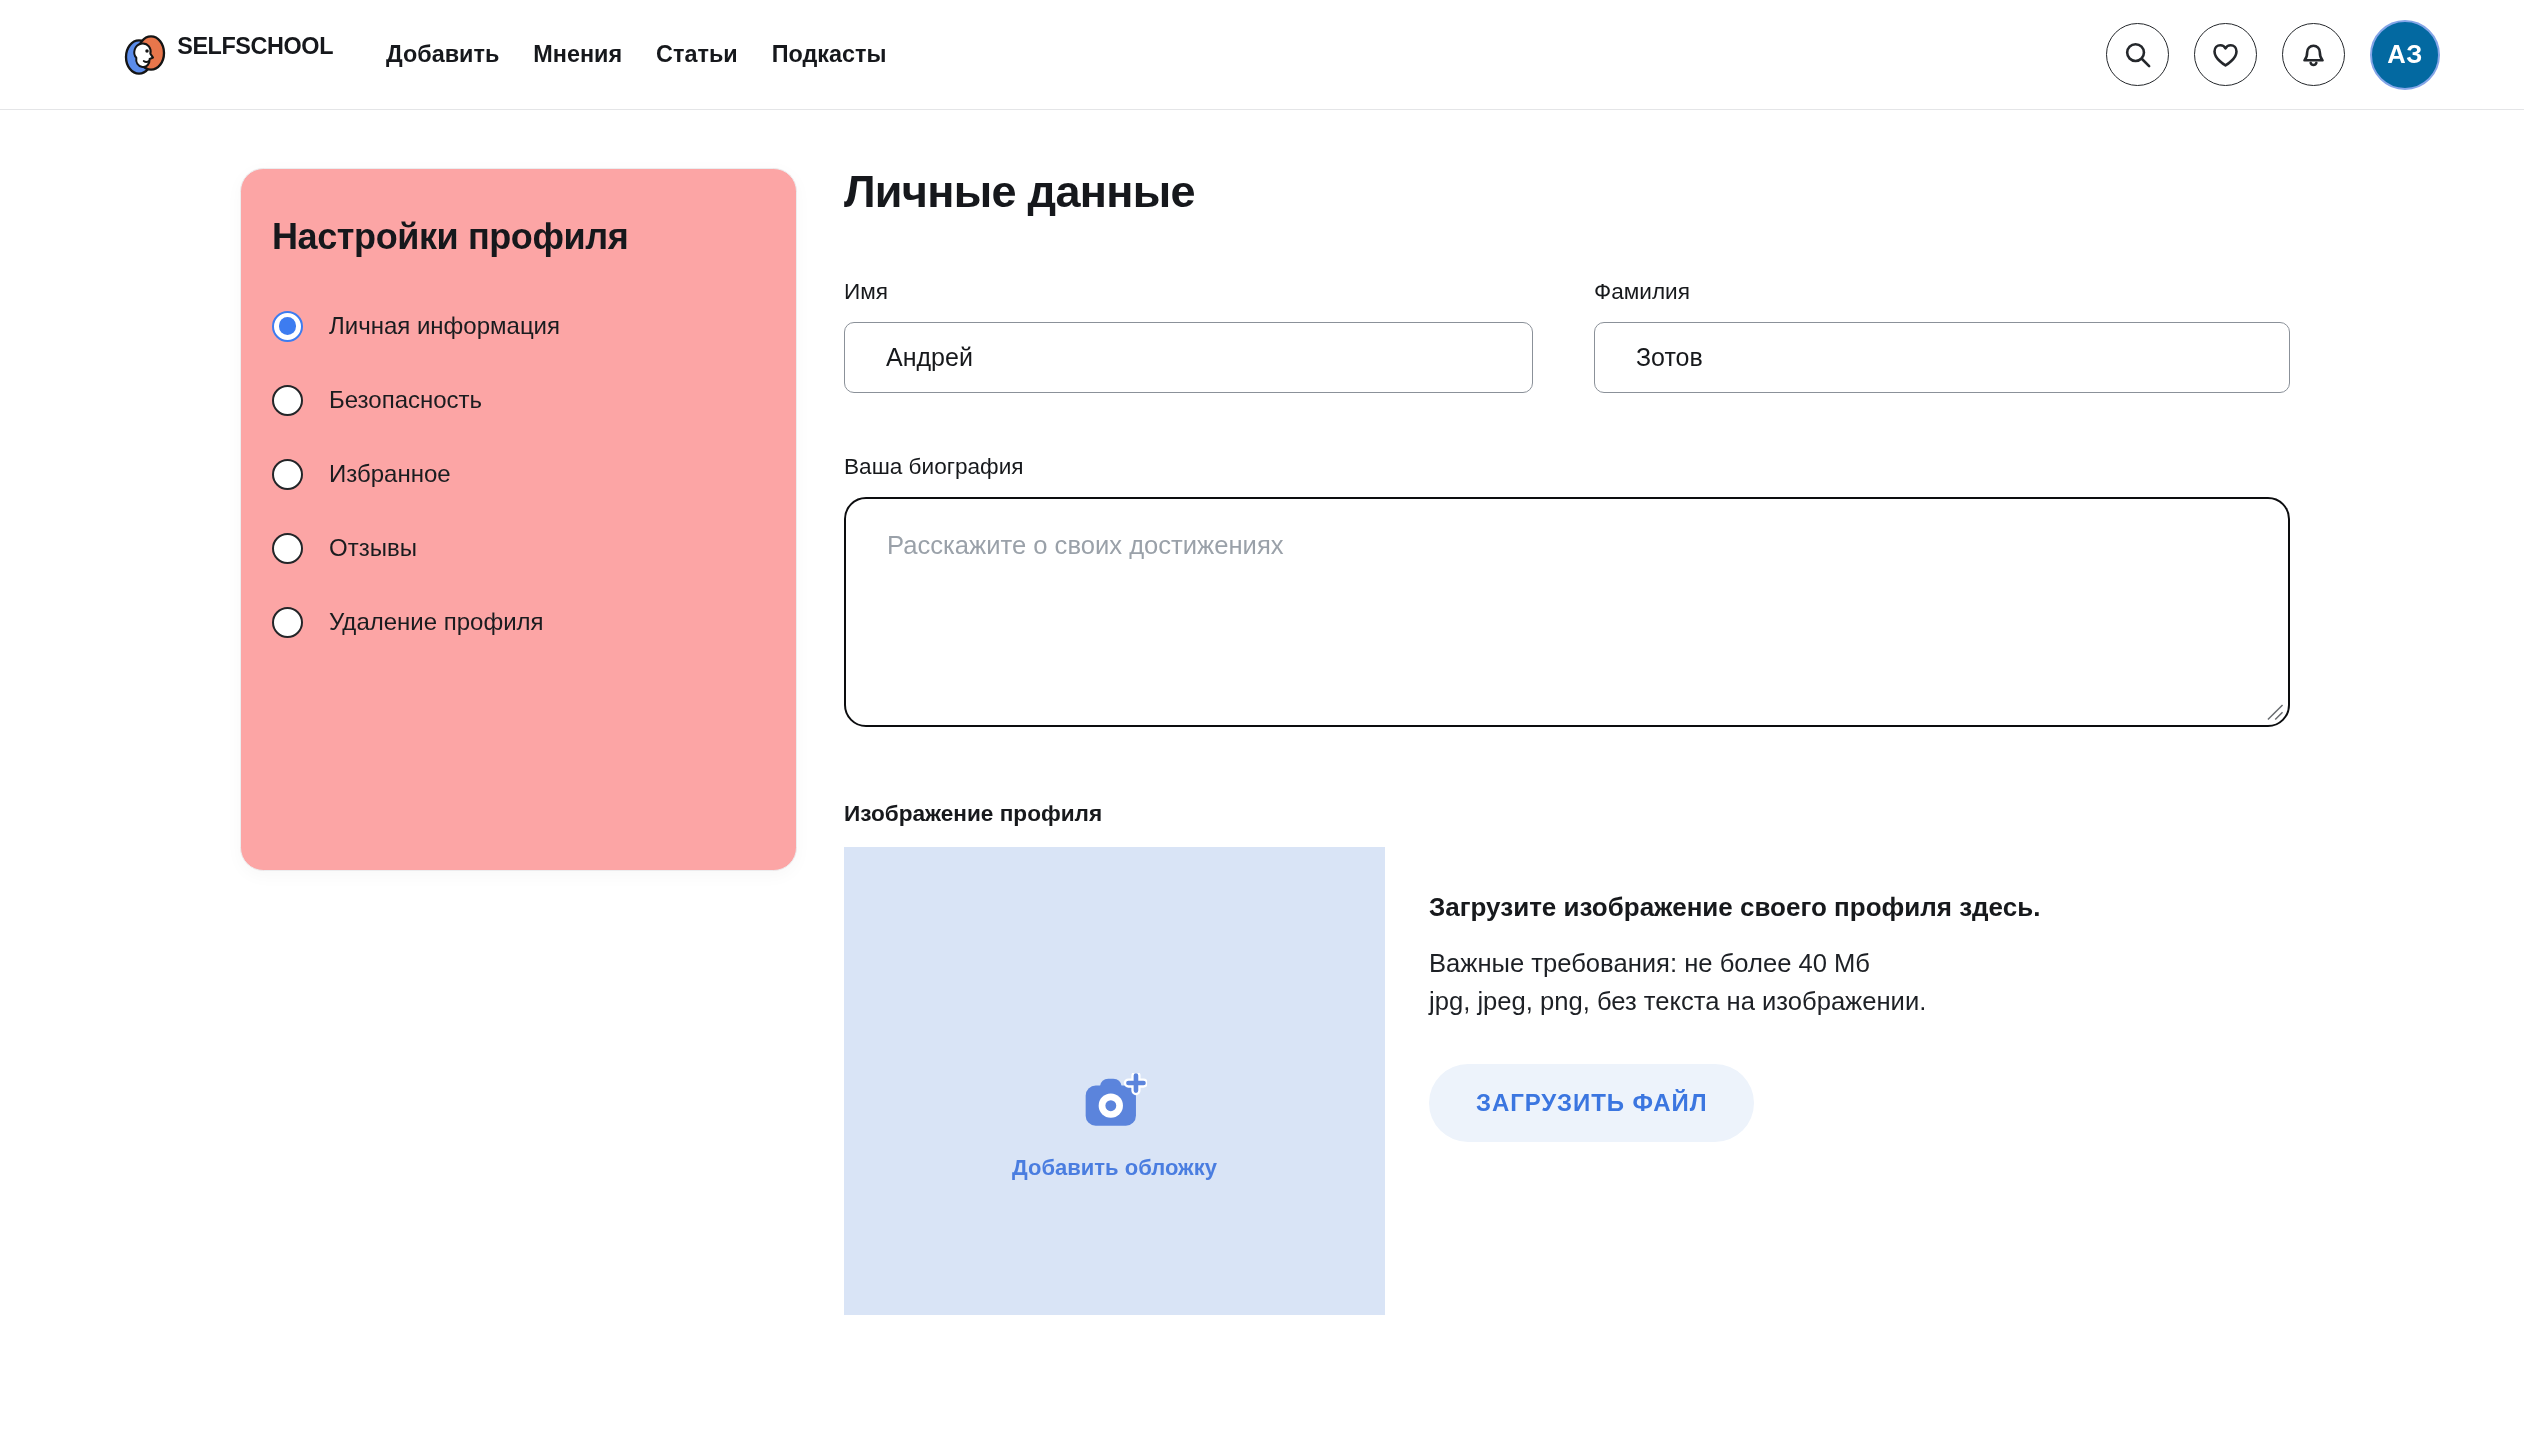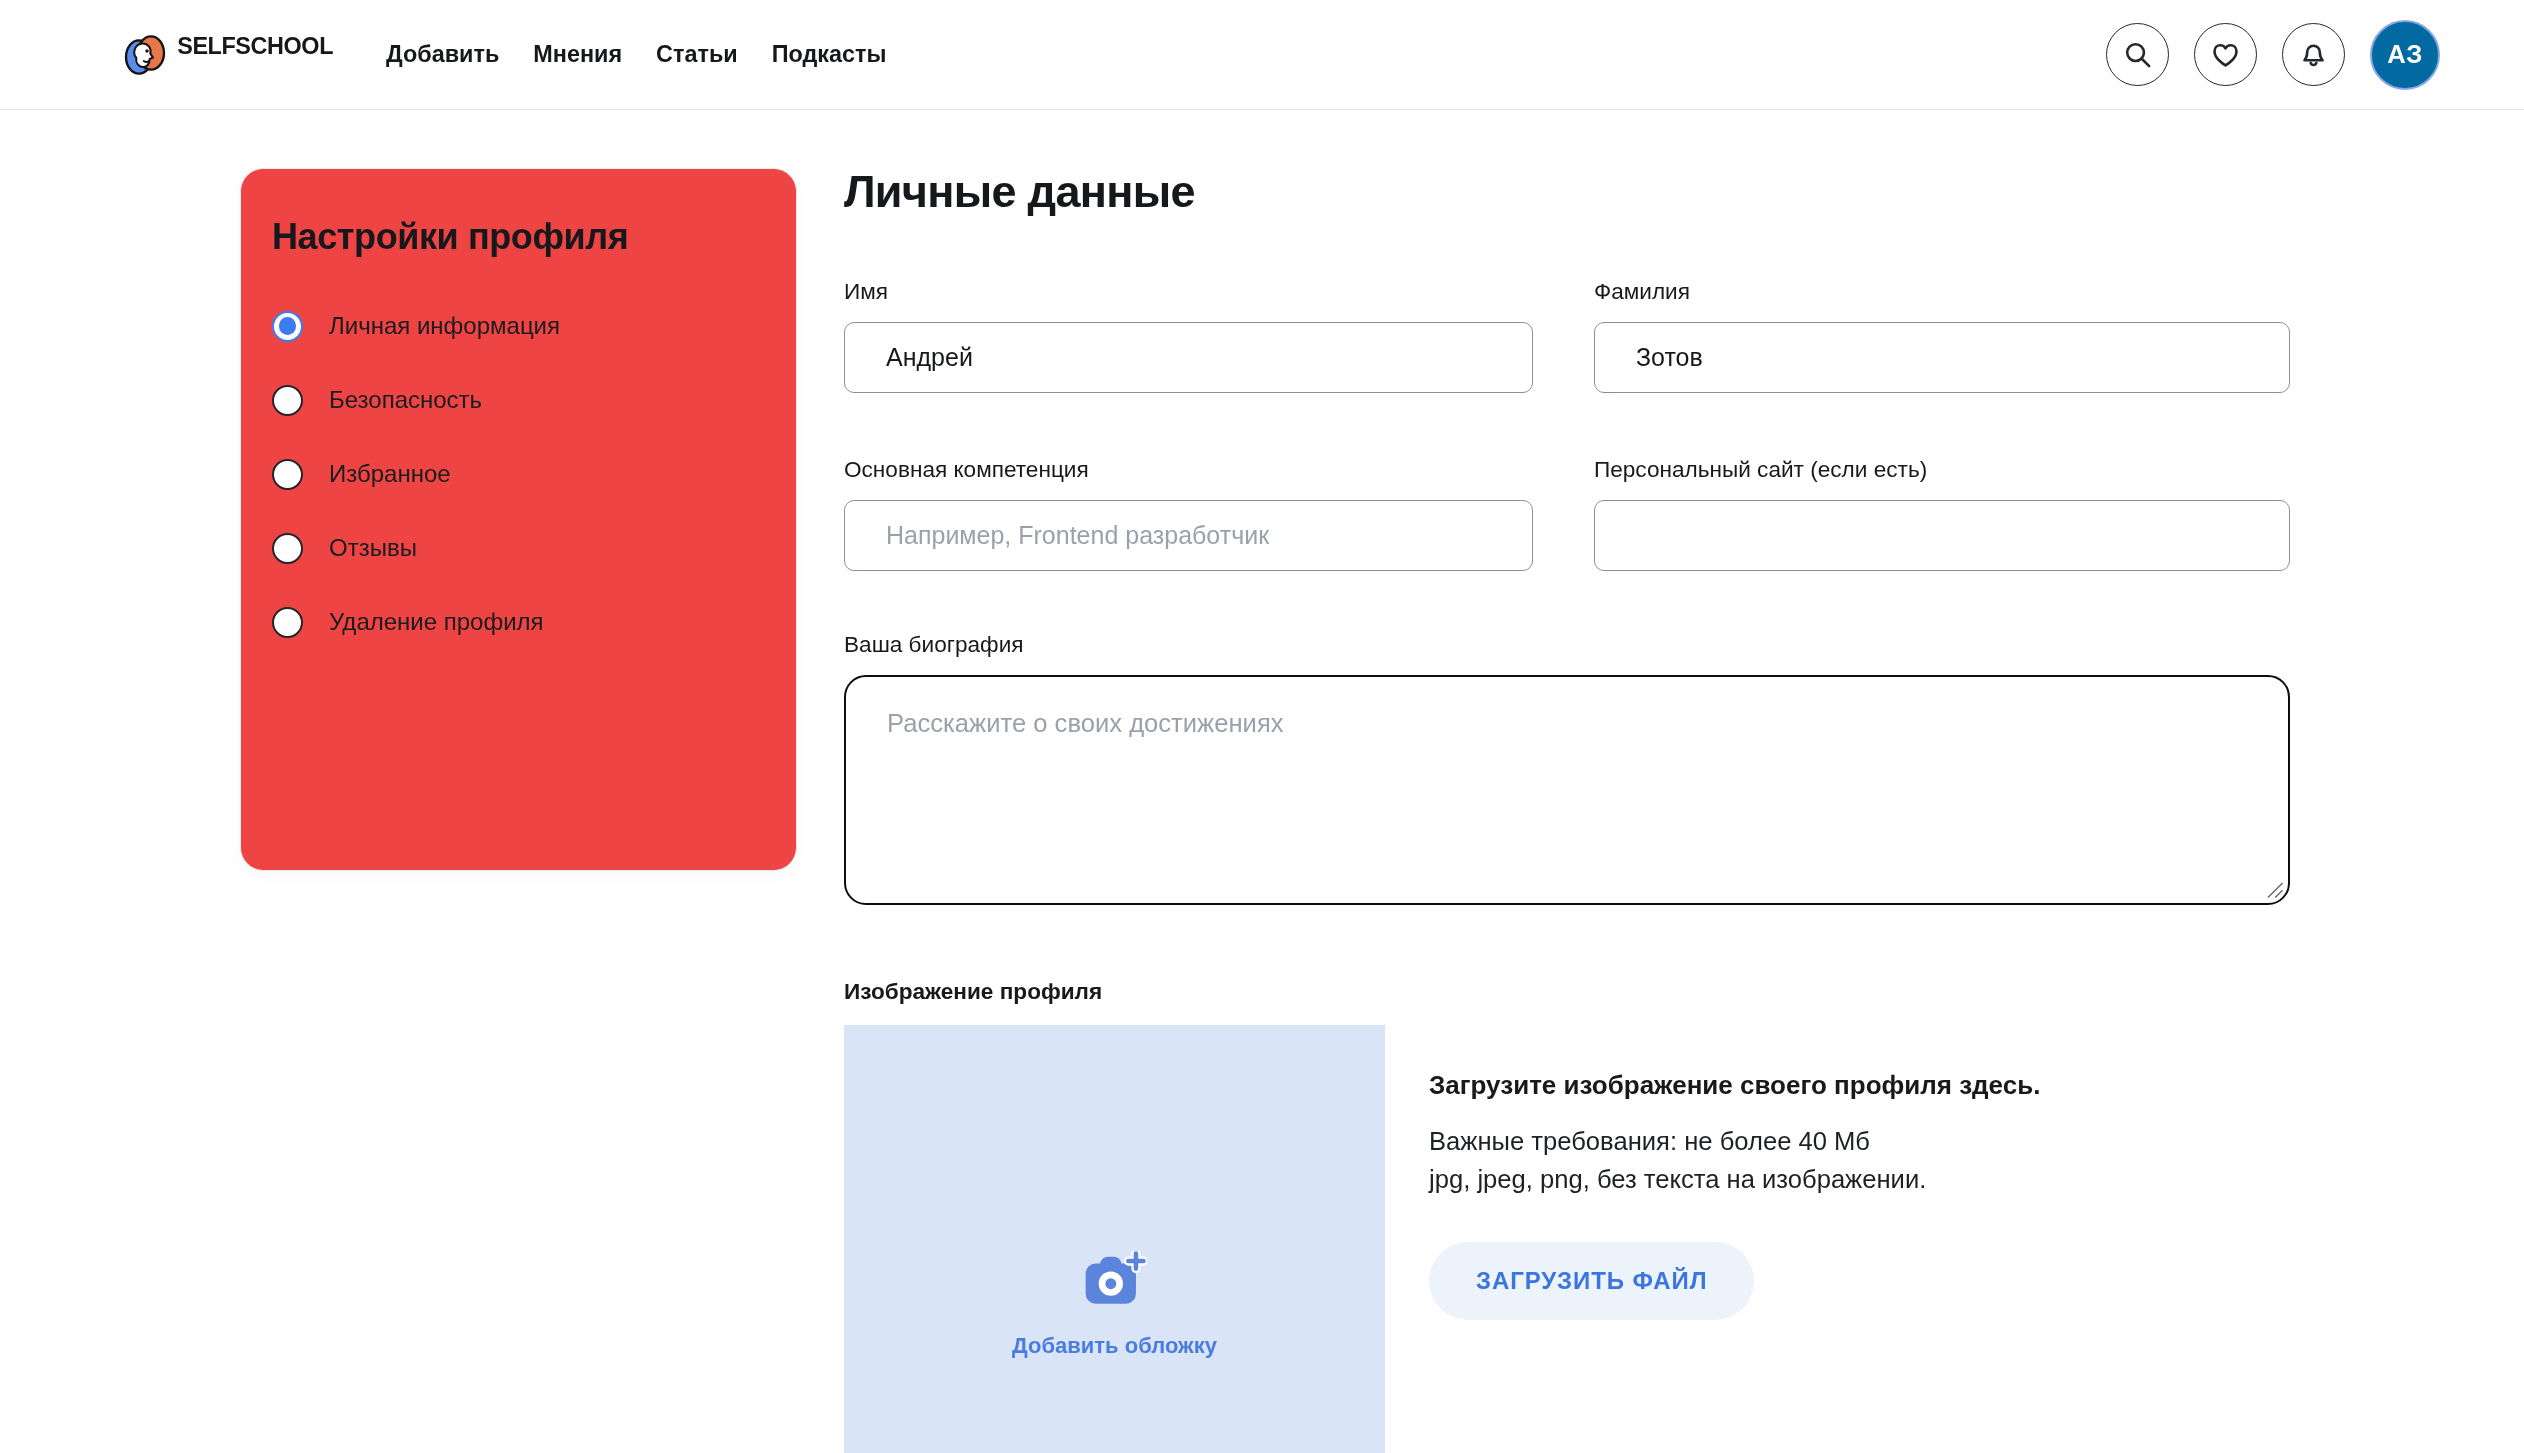--- a/index.html
+++ b/index.html
@@ -25,21 +25,21 @@
   .icon-btn svg { width: 31px; height: 31px; stroke: #24272b; fill: none; stroke-width: 2; stroke-linecap: round; stroke-linejoin: round; }
   .avatar {
     width: 70px; height: 70px; border-radius: 50%; background: #0369a1; border: 2.2px solid #85a6e8;
     display: flex; align-items: center; justify-content: center;
     color: #fff; font-size: 25.6px; font-weight: 700; cursor: pointer; letter-spacing: 0.4px;
   }
 
   
   .sidebar-card {
     position: absolute; left: 240px; top: 168px; width: 557px; height: 703px;
-    background: #ef4444; border: 1.5px solid #ececee; border-radius: 23.4px;
+    background: #fca5a5; border: 1.5px solid #ececee; border-radius: 23.4px;
     box-shadow: 0 4.4px 17.5px rgba(0,0,0,0.03); padding: 47px 31px 0 31px;
   }
   .sidebar-title { font-size: 36px; font-weight: 800; letter-spacing: -0.4px; color: #16181c; }
   .radio-list { margin-top: 51px; }
   .radio-row { display: flex; align-items: center; gap: 26px; height: 34px; margin-bottom: 40px; cursor: pointer; }
   .radio {
     width: 31px; height: 31px; border-radius: 50%; border: 2.2px solid #232528;
     display: flex; align-items: center; justify-content: center; background: #fff; flex: 0 0 auto;
   }
   .radio .dot { display: none; width: 17.5px; height: 17.5px; border-radius: 50%; background: #3d7cf0; }
@@ -174,30 +174,20 @@
       <div class="field">
         <label class="field-label">Имя</label>
         <input class="text-input" type="text" value="Андрей" style="">
       </div>
       <div class="field">
         <label class="field-label">Фамилия</label>
         <input class="text-input" type="text" value="Зотов" style="">
       </div>
     </div>
 
-    <div class="form-grid row-2">
-      <div class="field">
-        <label class="field-label">Основная компетенция</label>
-        <input class="text-input" type="text" placeholder="Например, Frontend разработчик" style="">
-      </div>
-      <div class="field">
-        <label class="field-label">Персональный сайт (если есть)</label>
-        <input class="text-input" type="text" style="">
-      </div>
-    </div>
 
     <div class="bio-block">
       <label class="field-label">Ваша биография</label>
       <div class="bio-wrap">
         <textarea class="bio-textarea" placeholder="Расскажите о своих достижениях" style=""></textarea>
         <span class="resize-handle">
           <svg viewBox="0 0 26 26" fill="none">
             <line x1="4" y1="24" x2="24" y2="4"></line>
             <line x1="14" y1="24" x2="24" y2="14"></line>
           </svg>

